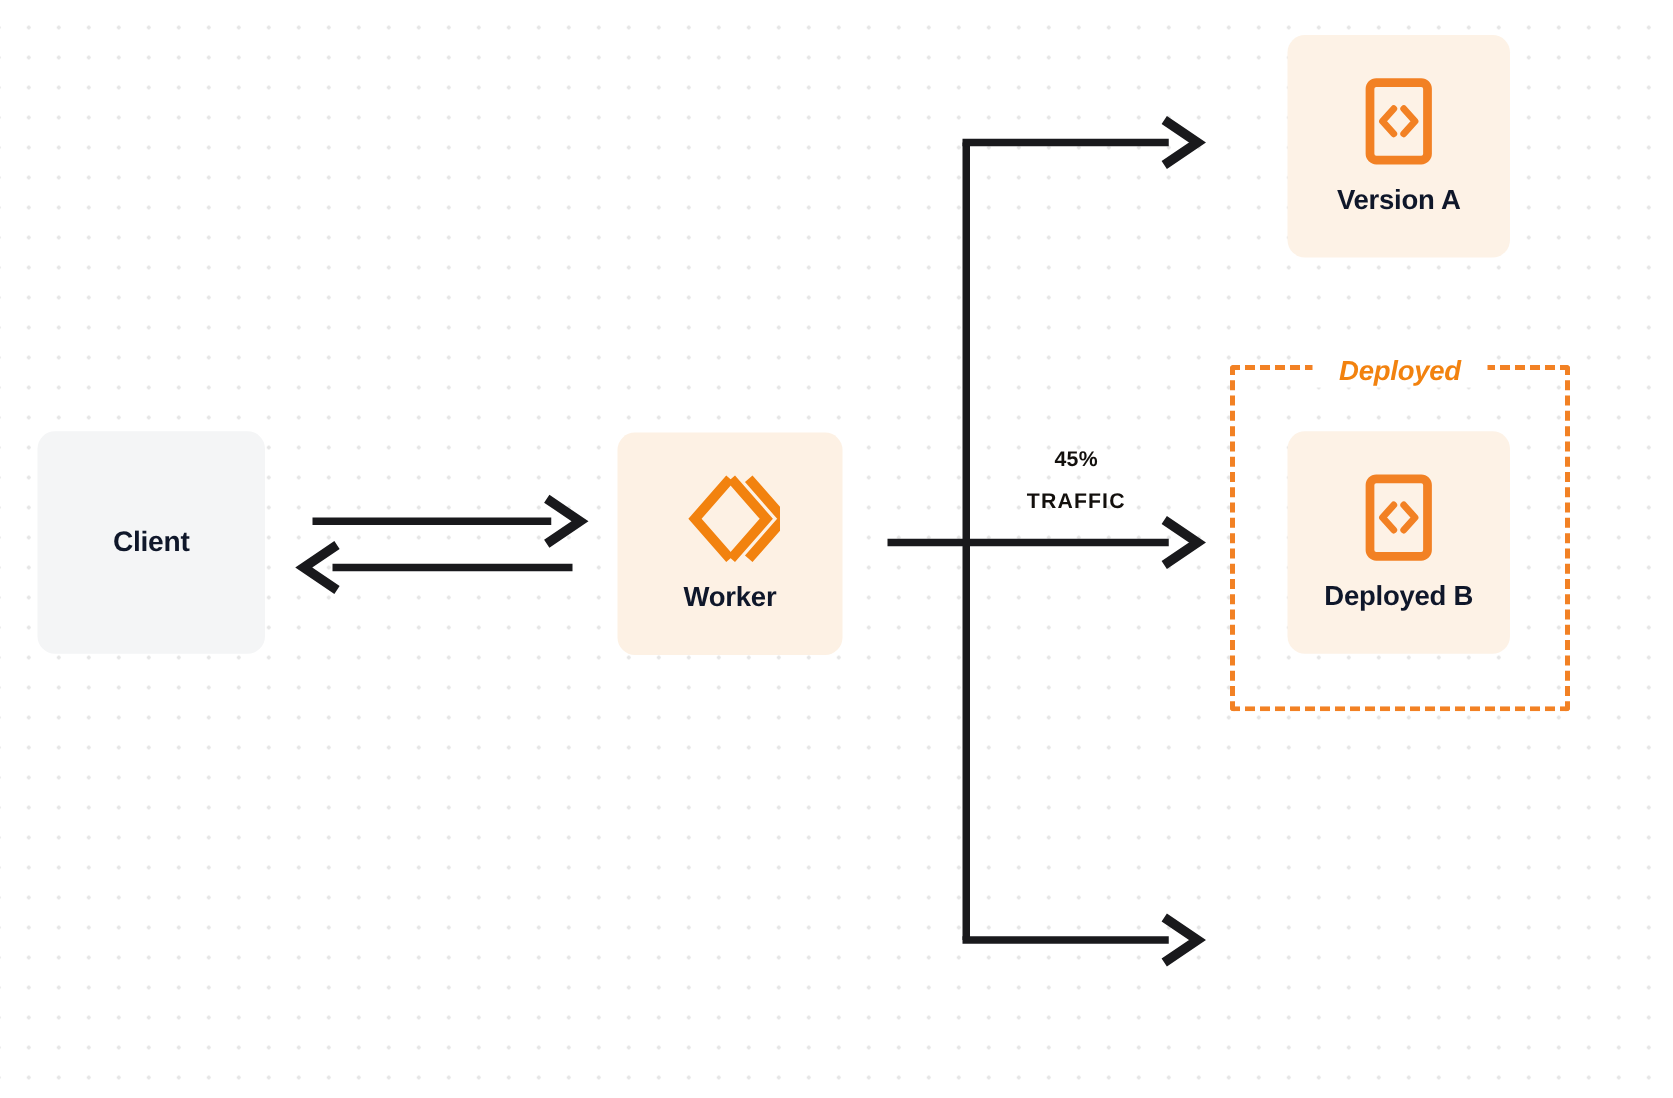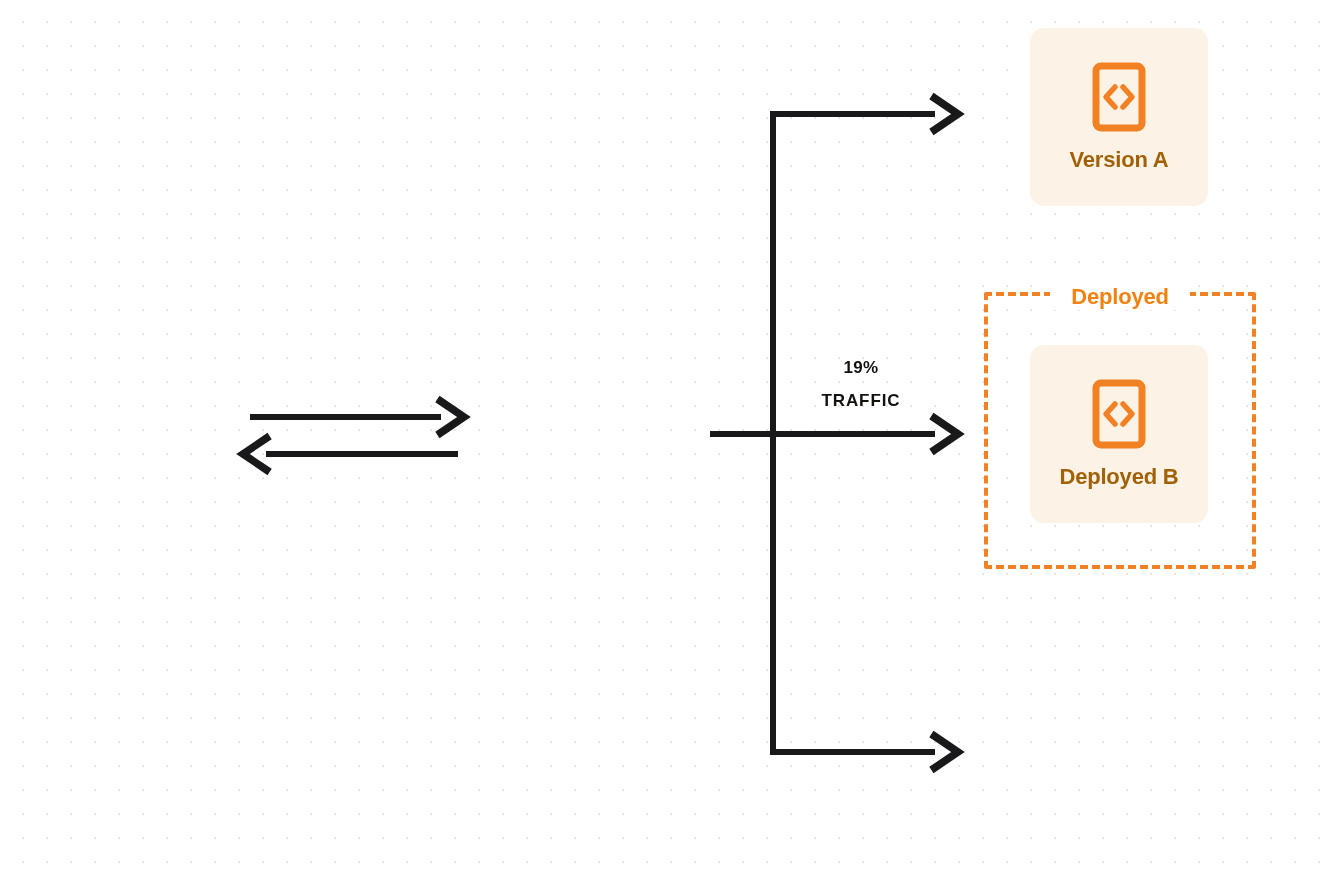--- a/index.html
+++ b/index.html
@@ -67,21 +67,21 @@
     background: #fdf2e6;
   }
 
   .card-version-a { top: 28px; }
   .card-version-b { top: 345px; }
   .card-version-c { top: 663px; }
 
   .card-label {
     font-size: 22px;
     font-weight: bold;
-    color: #a16207;
+    color: #0f172a;
     letter-spacing: -0.2px;
   }
 
   .card-client .card-label {
     font-size: 22.5px;
   }
 
   .card-icon-wrap {
     display: flex;
     align-items: center;
@@ -108,20 +108,21 @@
     width: 140px;
     text-align: center;
     background: #ffffff;
     color: #f2820f;
     font-size: 22px;
     font-weight: bold;
     line-height: 22px;
     padding: 2px 6px;
     box-sizing: border-box;
     letter-spacing: -0.2px;
+    font-style: italic;
   }
 
   
   .traffic-label {
     position: absolute;
     left: 791px;
     top: 351px;
     width: 140px;
     text-align: center;
     color: #13100d;
@@ -170,25 +171,41 @@
 
     <g>
       <line x1="770" y1="752" x2="935" y2="752" stroke="#19191c" stroke-width="6" marker-end="url(#arrowR)"></line>
     </g>
   </svg>
 
   <div class="deployed-box"></div>
   <div class="deployed-label">Deployed</div>
 
   <div class="traffic-label">
-    <span class="pct">19%</span>
+    <span class="pct">45%</span>
     <span class="word">TRAFFIC</span>
   </div>
 
-
+  <div class="card card-client">
+    <div class="card-label">Client</div>
+  </div>
+
+  <div class="card card-worker">
+    <div class="card-icon-wrap">
+      <svg width="80" height="72" viewBox="0 0 80 72" fill="none">
+
+        <path d="M40 4 L12 36 L40 68" stroke="#f2820f" stroke-width="8" stroke-linecap="butt" stroke-linejoin="miter" fill="none"></path>
+
+        <path d="M41 4 L69 36 L41 68" stroke="#f2820f" stroke-width="8" stroke-linecap="butt" stroke-linejoin="miter" fill="none"></path>
+
+        <path d="M55 4 L83 36 L55 68" stroke="#f2820f" stroke-width="8" stroke-linecap="butt" stroke-linejoin="miter" fill="none"></path>
+      </svg>
+    </div>
+    <div class="card-label">Worker</div>
+  </div>
 
   <div class="card card-version card-version-a">
     <div class="card-icon-wrap">
       <svg width="56" height="72" viewBox="0 0 56 72" fill="none">
         <rect x="5" y="5" width="46" height="62" rx="5" ry="5" stroke="#f28124" stroke-width="7" fill="none"></rect>
         <path d="M24 26 L15 36 L24 46" stroke="#f28124" stroke-width="5.5" stroke-linecap="round" stroke-linejoin="round" fill="none"></path>
         <path d="M32 26 L41 36 L32 46" stroke="#f28124" stroke-width="5.5" stroke-linecap="round" stroke-linejoin="round" fill="none"></path>
       </svg>
     </div>
     <div class="card-label">Version A</div>

